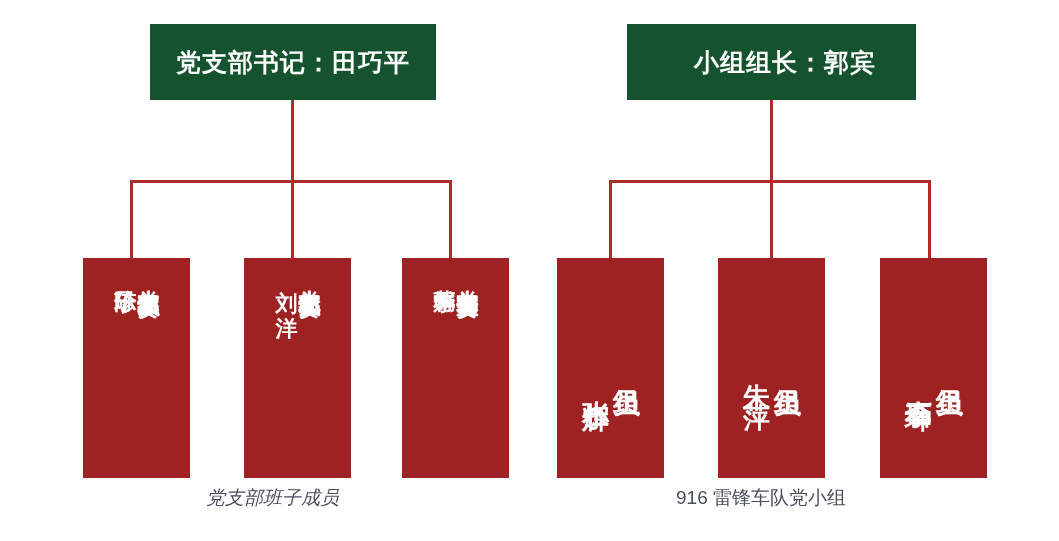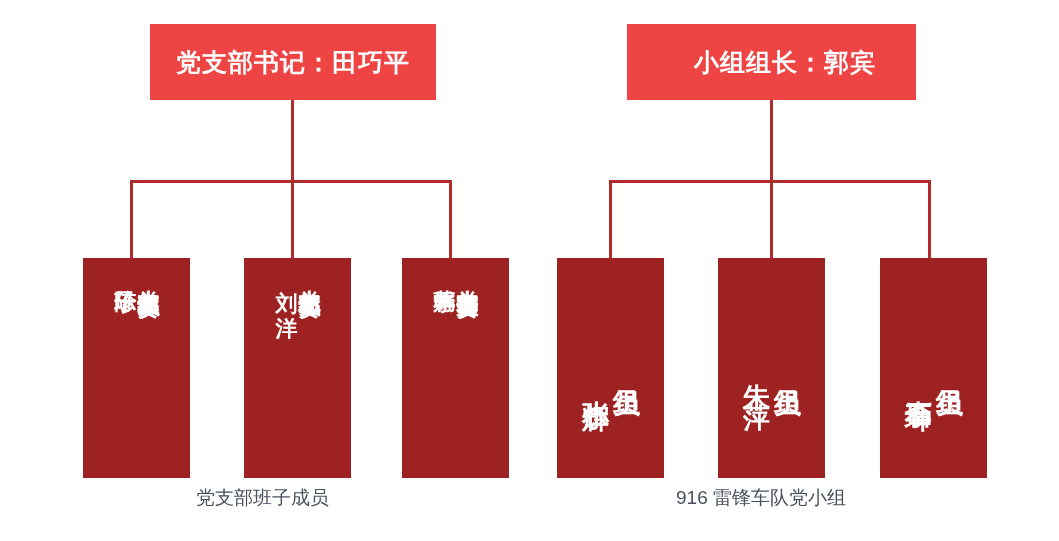--- a/index.html
+++ b/index.html
@@ -14,21 +14,21 @@
     position: relative;
     width: 1059px;
     height: 541px;
     background: #ffffff;
     overflow: hidden;
   }
 
   
   .root-box {
     position: absolute;
-    background: #ef4444;
+    background: #14532d;
     color: #ffffff;
     display: flex;
     align-items: center;
     justify-content: center;
     font-size: 25px;
     font-weight: 700;
     letter-spacing: 1px;
     box-sizing: border-box;
   }
   #root-left  { left: 150px; top: 24px; width: 286px; height: 76px; }
@@ -95,21 +95,21 @@
 
   
   .caption {
     position: absolute;
     top: 485px;
     color: #474F5C;
     font-size: 19px;
     font-weight: 400;
     white-space: nowrap;
   }
-  #caption-left  { left: 196px; }
+  #caption-left  { left: 206px; font-style: italic; }
   #caption-right { left: 676px; text-align: center; }
 </style>
 </head>
 <body>
 
 <div id="canvas">
 
   <div class="root-box" id="root-left">党支部书记：田巧平</div>
 
   <div class="conn-v" style="left:291px; top:100px; height:82px;"></div>

